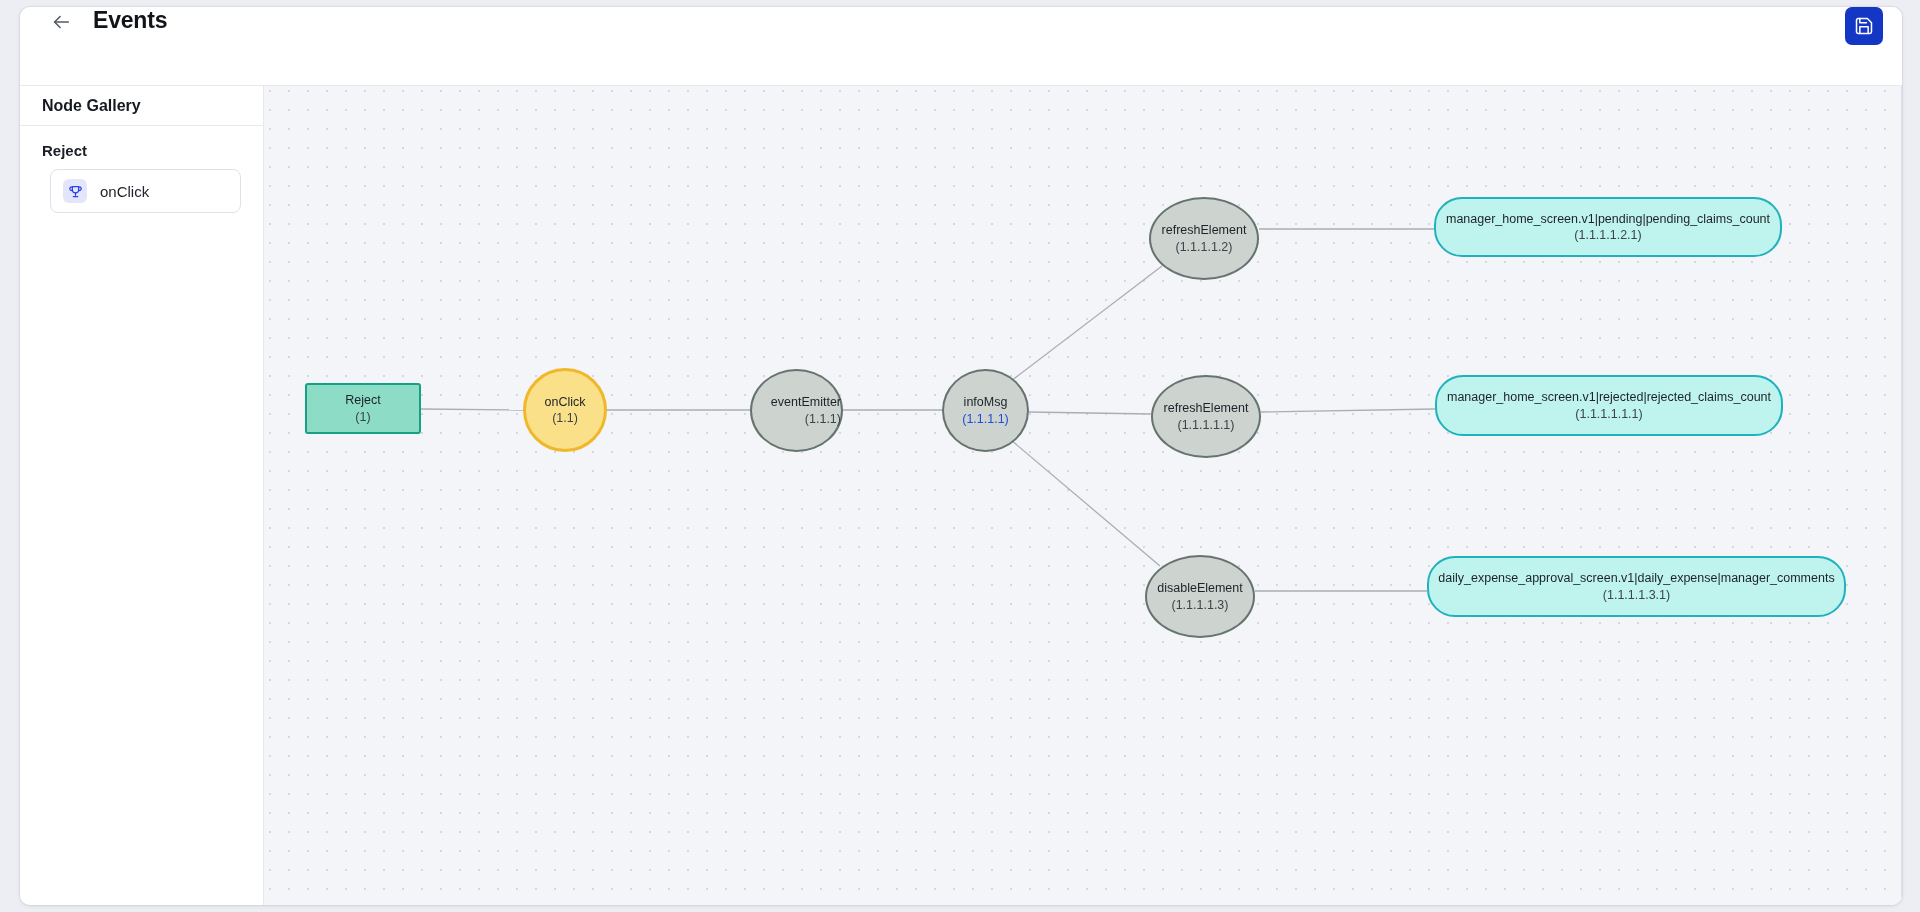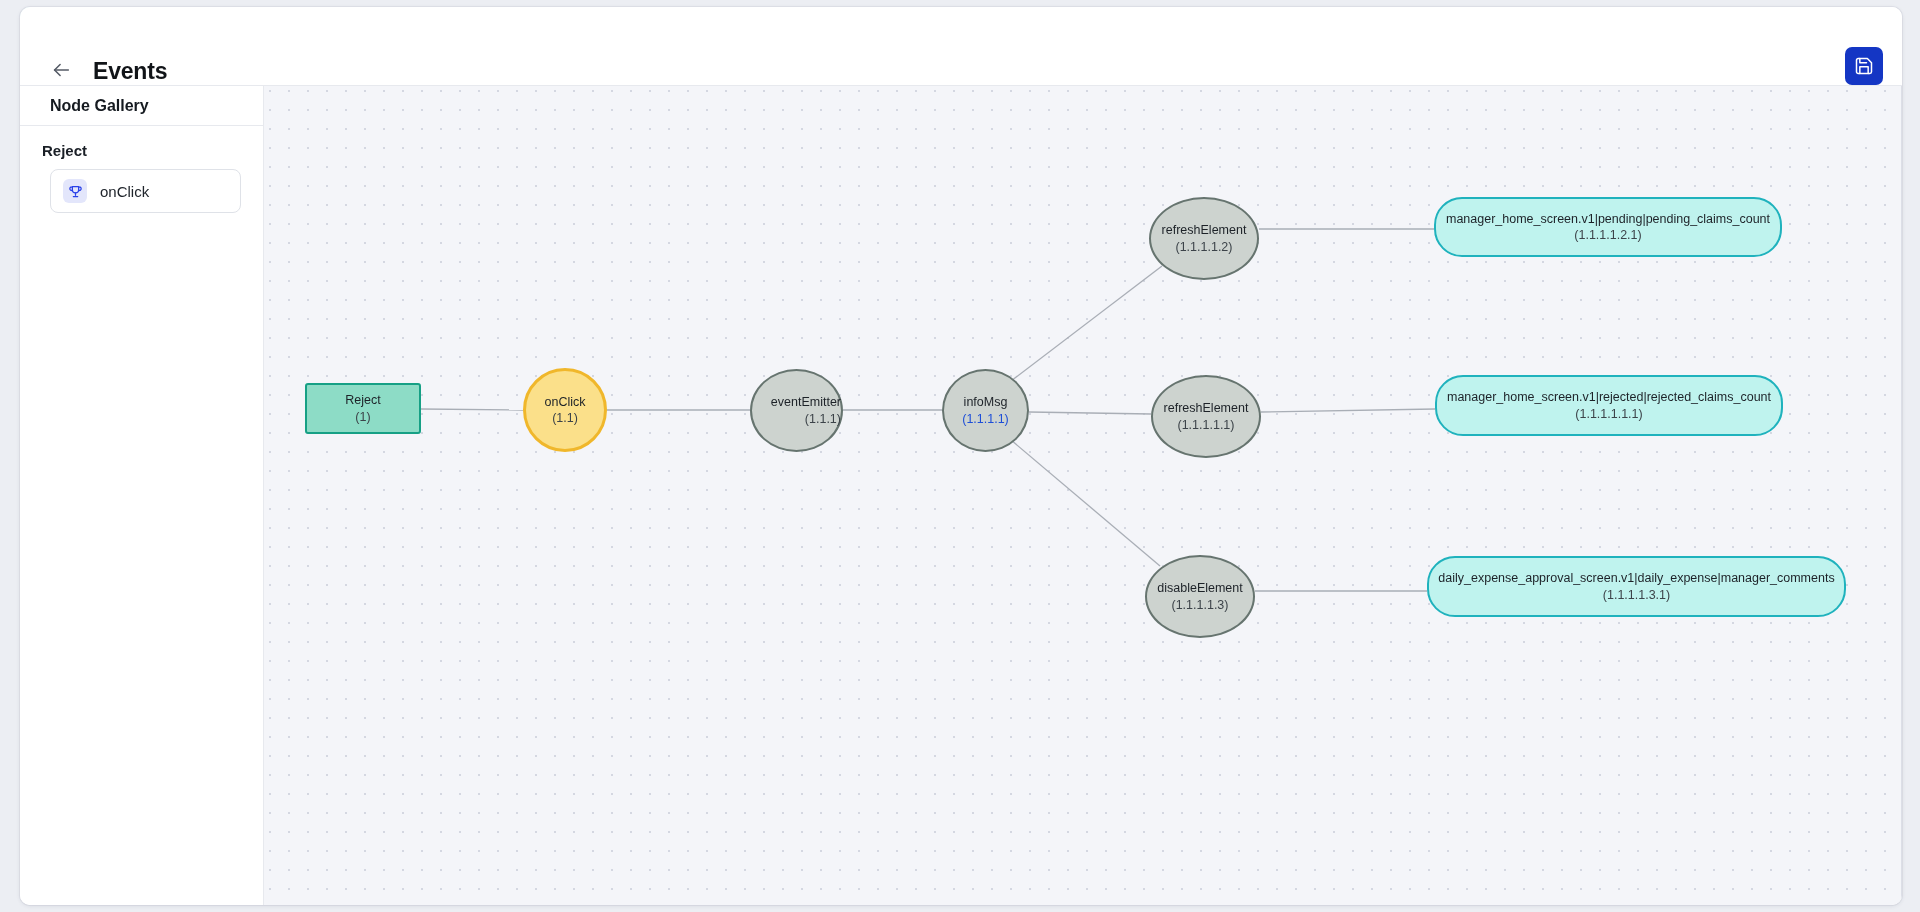--- a/index.html
+++ b/index.html
@@ -45,21 +45,21 @@
   }
 
   
   #header {
     position: relative;
     height: 79px;
     min-height: 79px;
     background: #ffffff;
     border-bottom: 1px solid #e7e9ee;
     display: flex;
-    align-items: flex-end;
+    align-items: flex-start;
     padding: 0 19px 0 26px;
     z-index: 3;
   }
   #back-btn {
     width: 30px; height: 30px;
     display: flex; align-items: center; justify-content: center;
     cursor: pointer;
     color: #555b66;
     border-radius: 5px;
   }
@@ -93,21 +93,21 @@
     display: flex;
     flex-direction: column;
     position: relative;
     z-index: 2;
   }
   #gallery-header {
     height: 40px;
     min-height: 40px;
     display: flex;
     align-items: center;
-    padding: 0 30px;
+    padding: 0 22px;
     font-size: 16px;
     font-weight: bold;
     color: #151a20;
     border-bottom: 1px solid #e7e9ee;
   }
   .group-title {
     font-size: 15px;
     font-weight: bold;
     color: #1a1f26;
     padding: 16px 22px 10px 22px;

